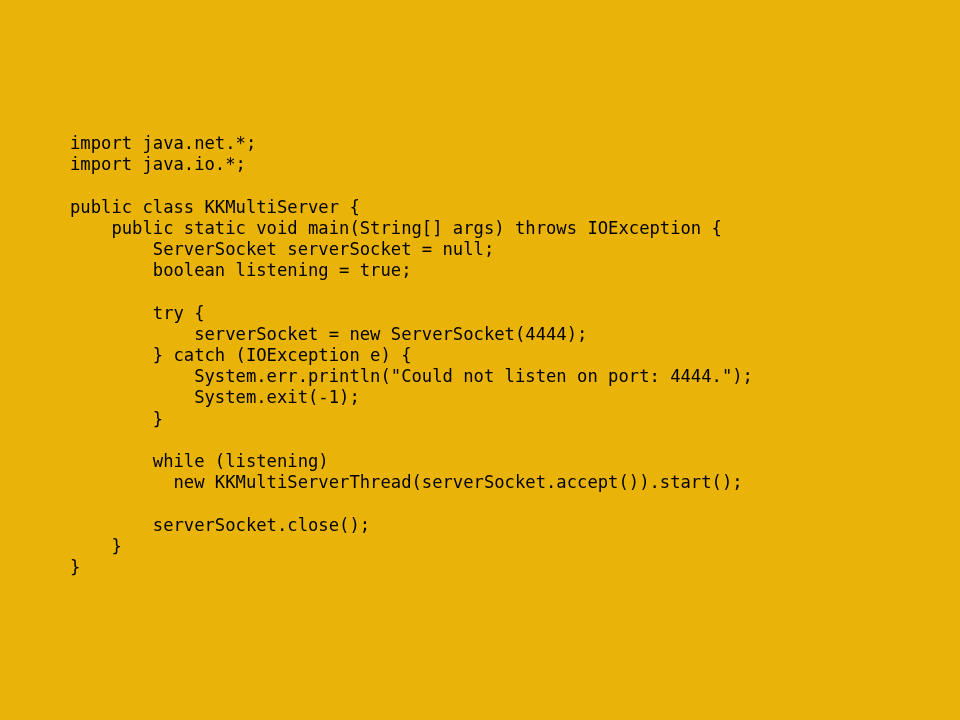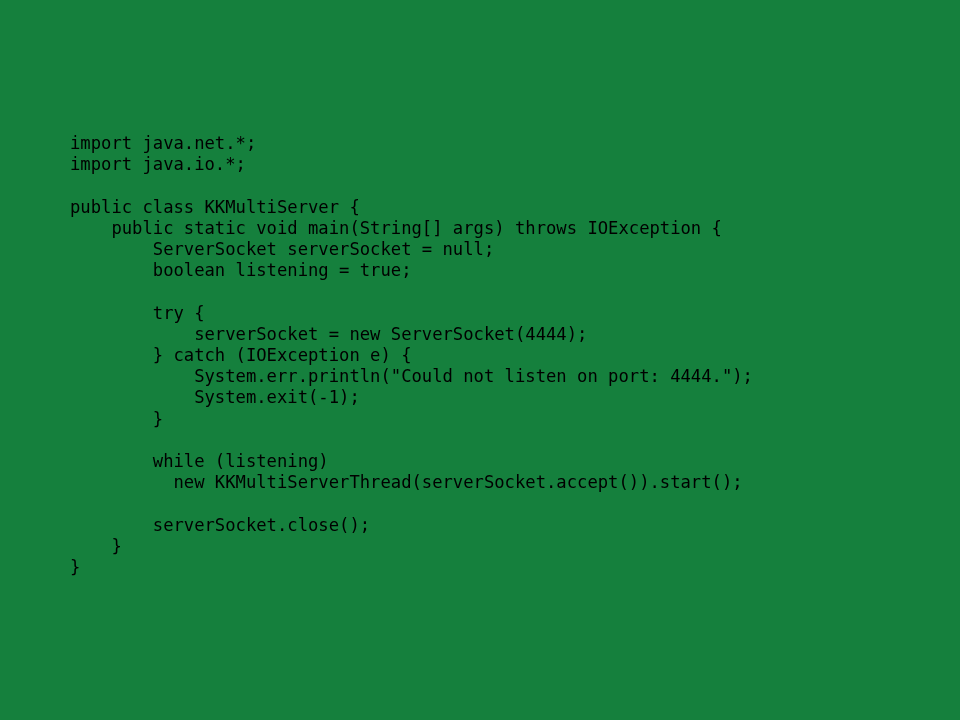--- a/index.html
+++ b/index.html
@@ -11,21 +11,21 @@
     width: 960px;
     height: 720px;
     background: #ffffff;
     font-family: "DejaVu Sans Mono", monospace;
     overflow: hidden;
   }
   #slide {
     position: relative;
     width: 960px;
     height: 720px;
-    background: #15803d;
+    background: #eab308;
   }
   #code-listing {
     position: absolute;
     left: 70px;
     top: 133px;
     margin: 0;
     padding: 0;
     font-family: "DejaVu Sans Mono", monospace;
     font-size: 17.2px;
     line-height: 21.2px;

